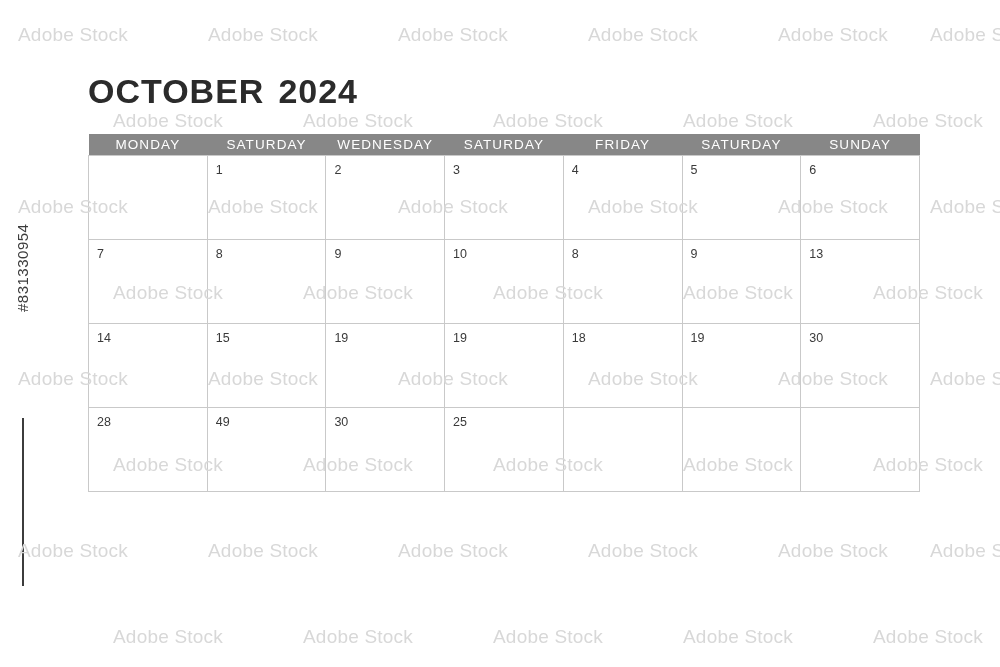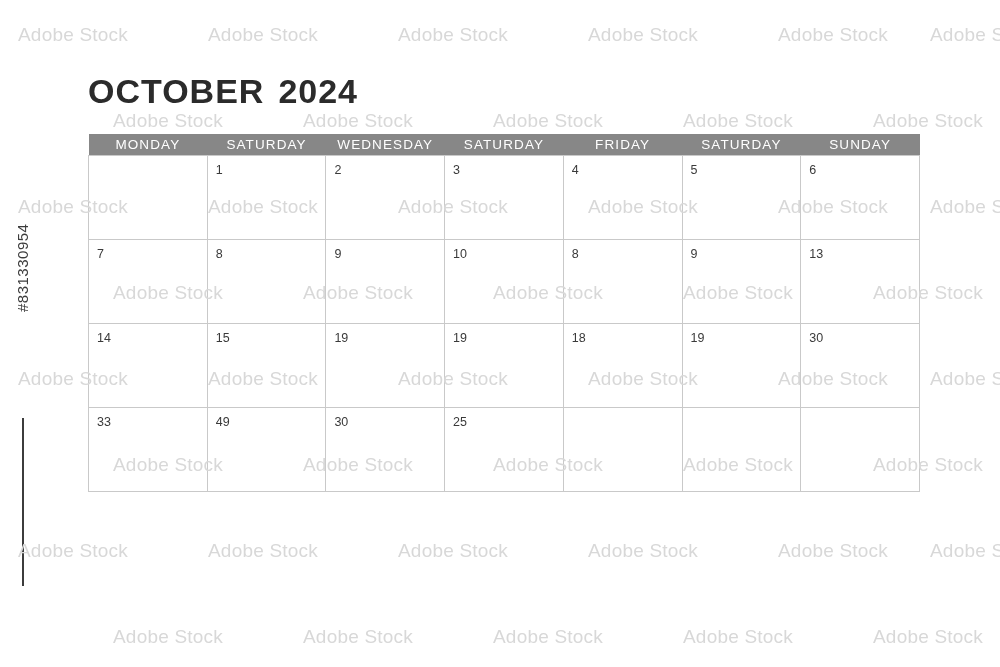--- a/index.html
+++ b/index.html
@@ -201,21 +201,21 @@
           </td>
         <td>
             <span class="daynum">19</span>
           </td>
         <td>
             <span class="daynum">30</span>
           </td>
       </tr>
       <tr>
         <td>
-            <span class="daynum">33</span>
+            <span class="daynum">28</span>
           </td>
         <td>
             <span class="daynum">49</span>
           </td>
         <td>
             <span class="daynum">30</span>
           </td>
         <td>
             <span class="daynum">25</span>
           </td>

